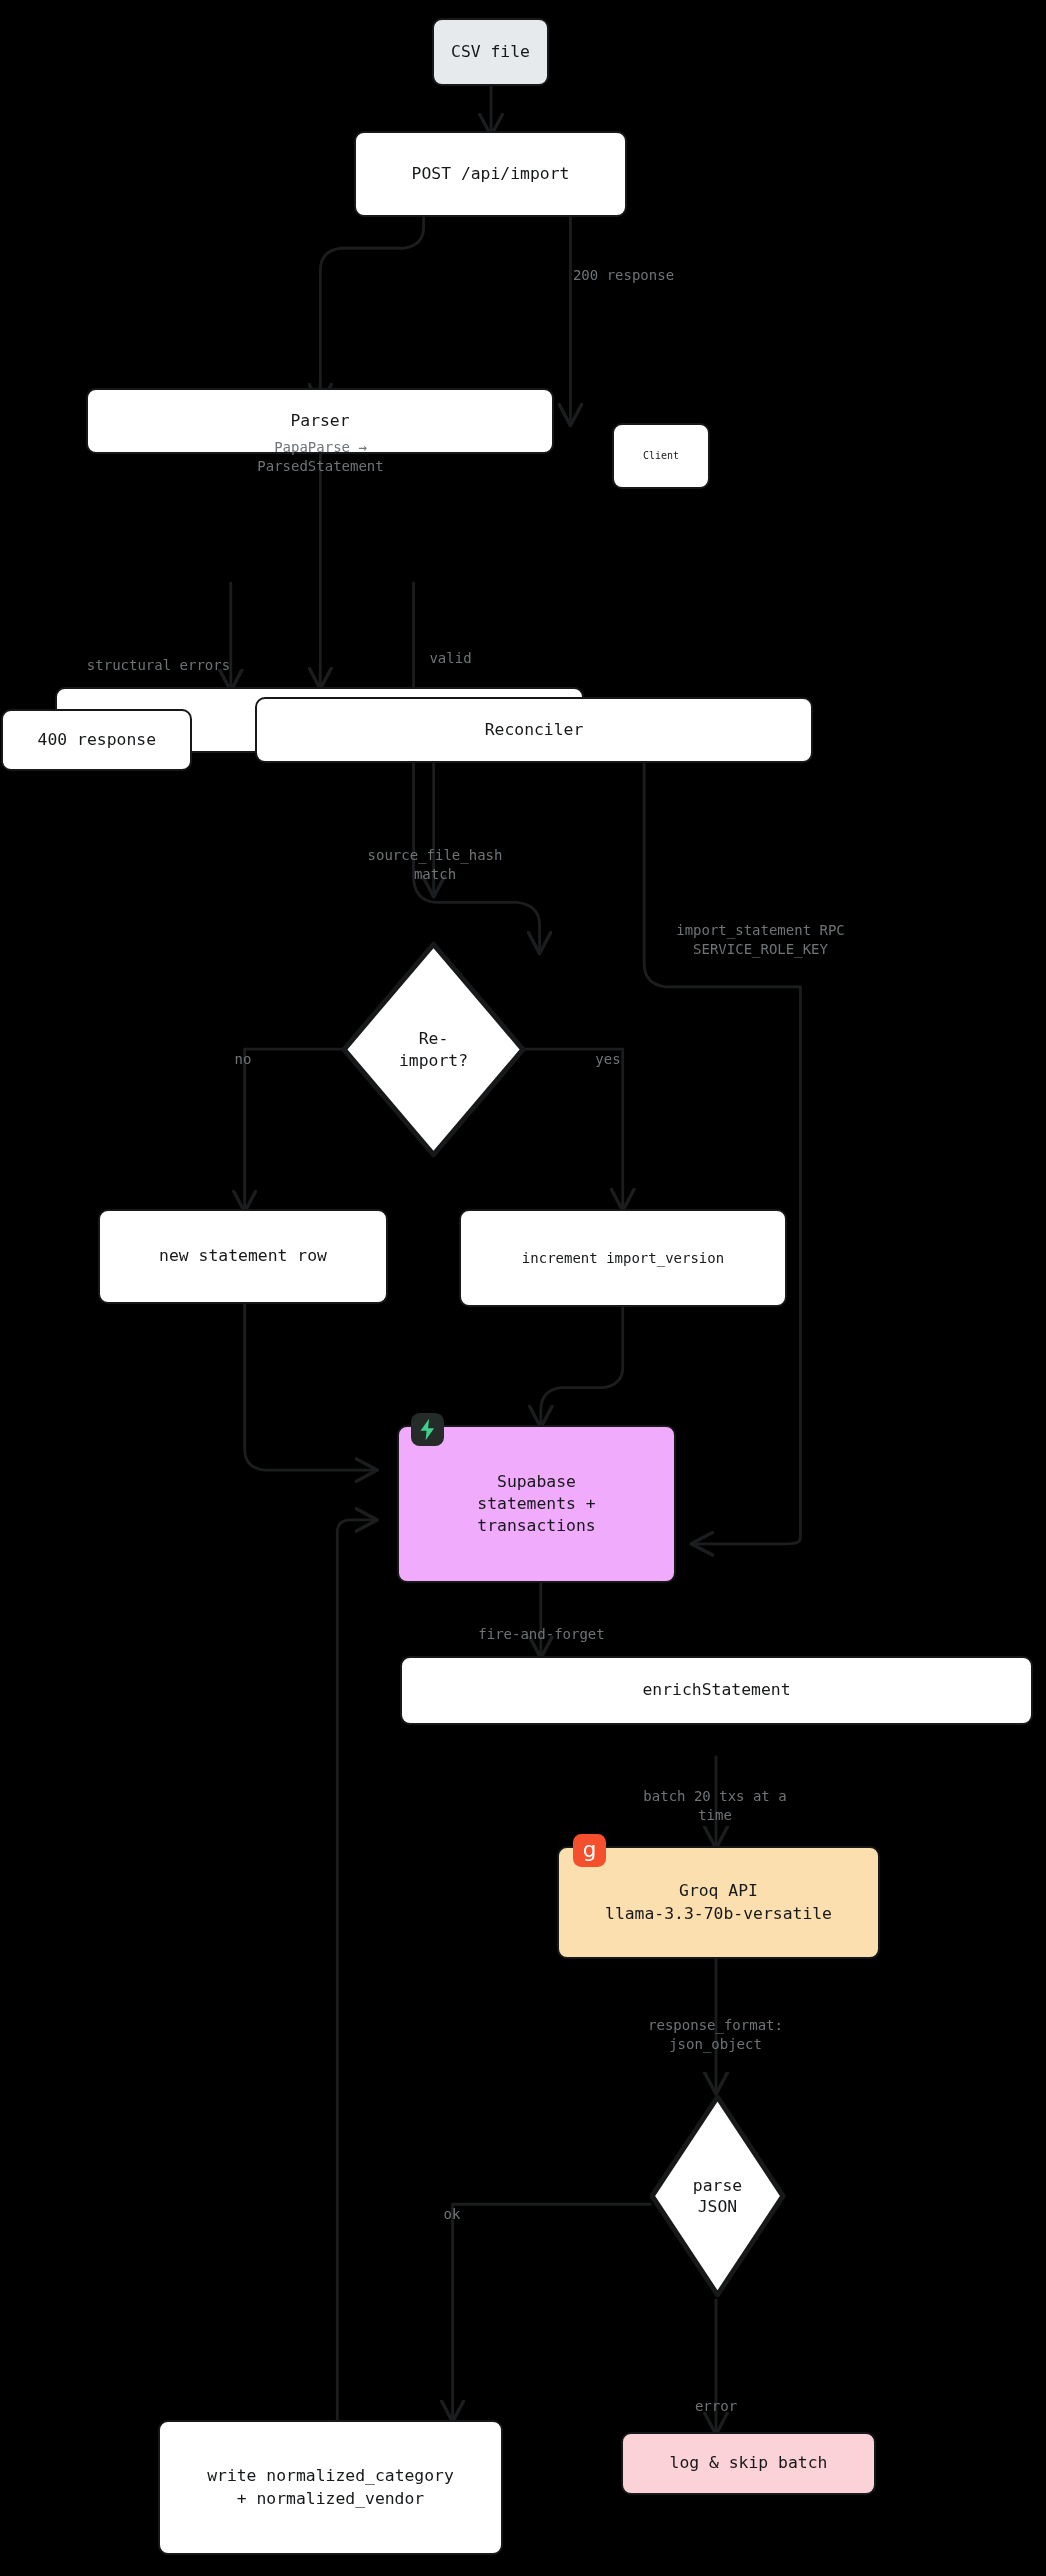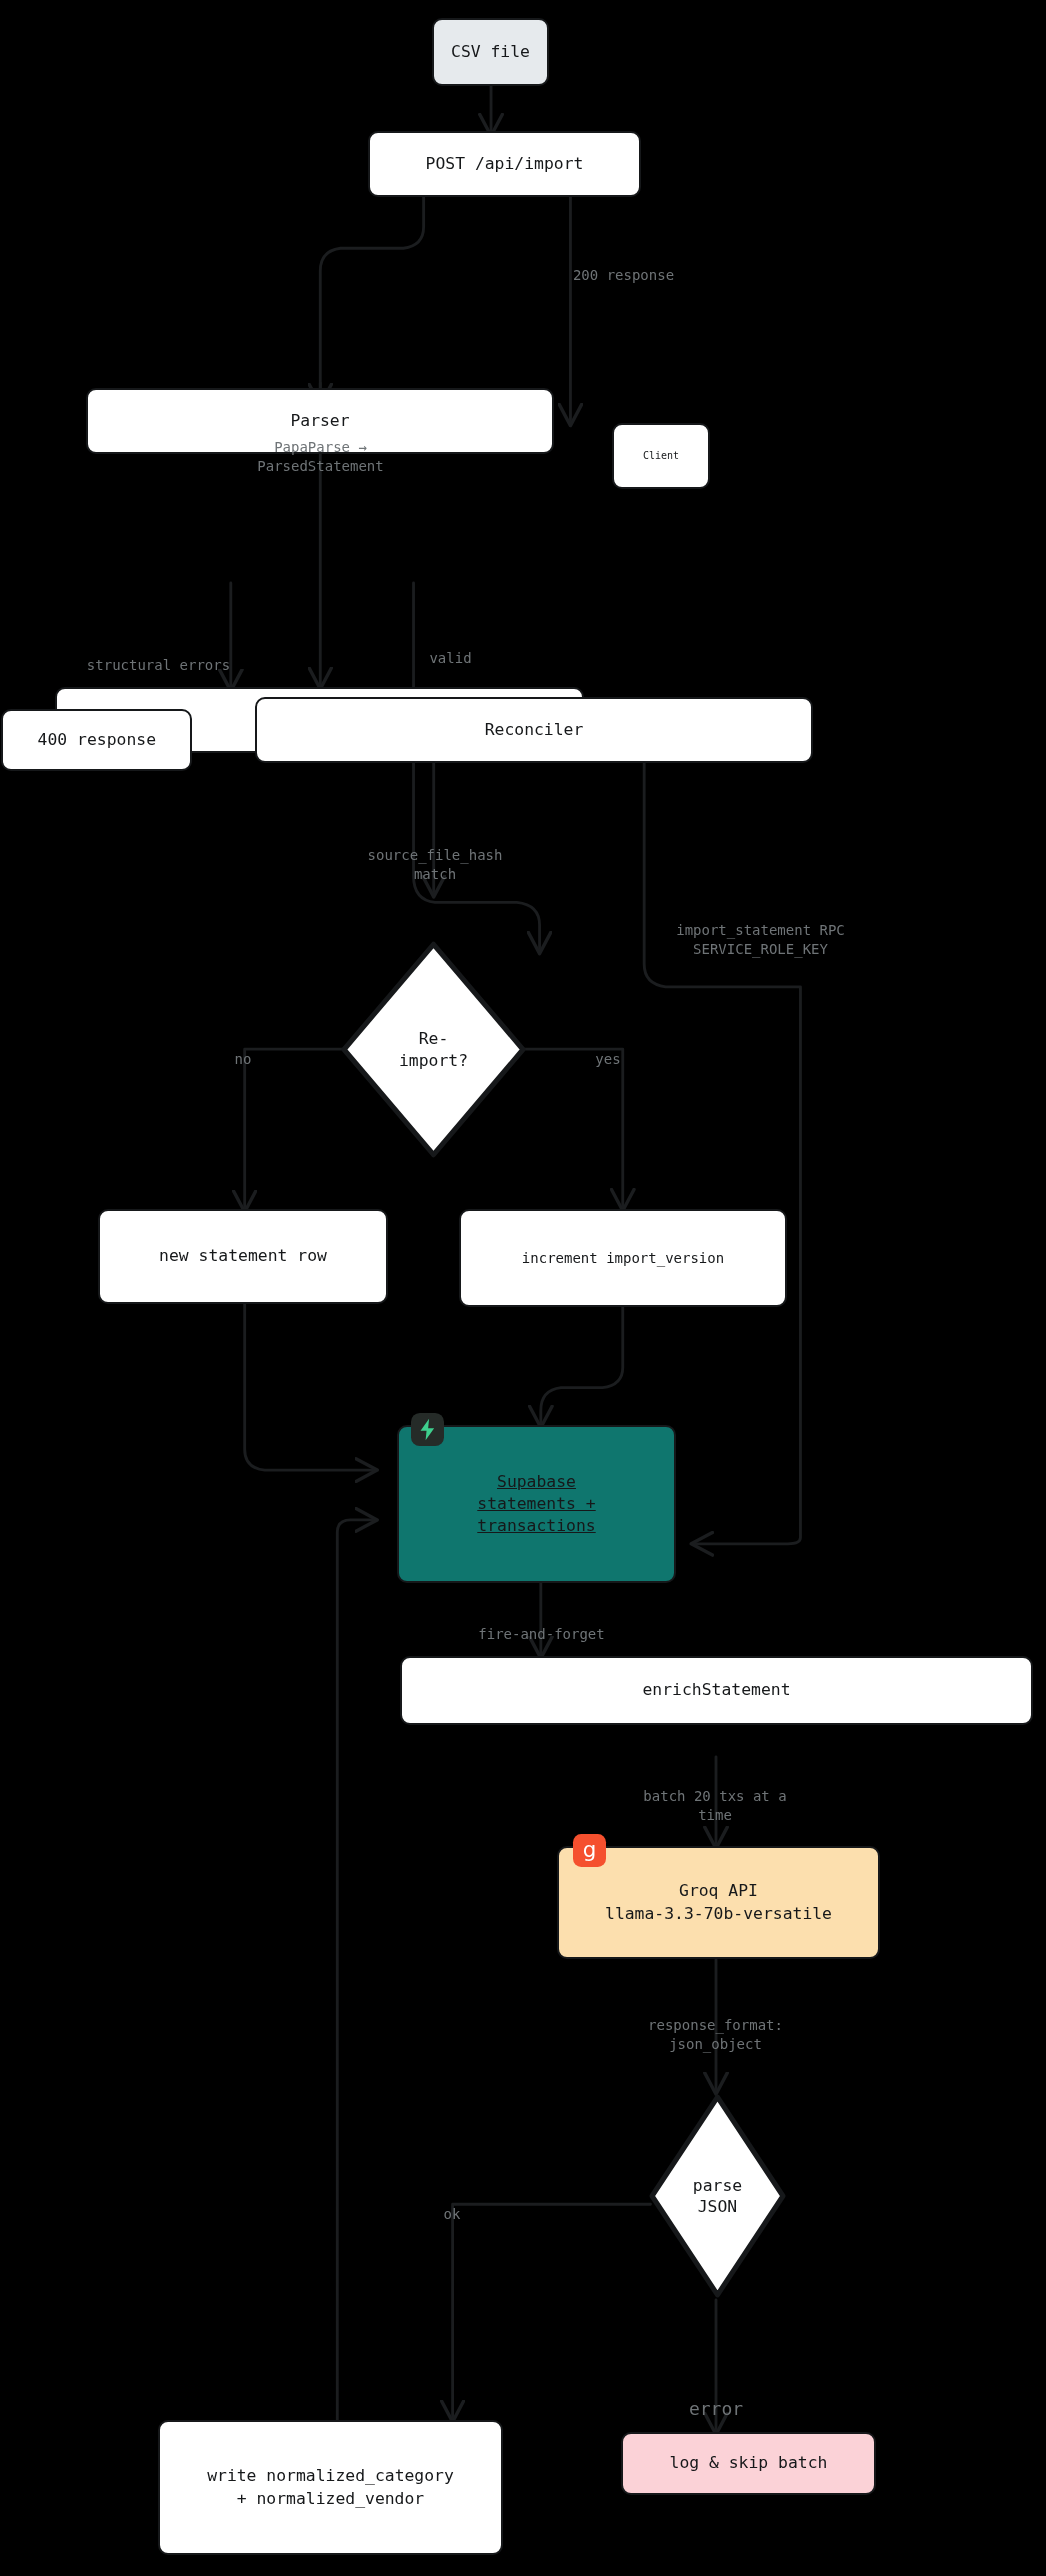--- a/index.html
+++ b/index.html
@@ -5,21 +5,21 @@
   html,body{margin:0;padding:0;background:#000;}
   #root{position:relative;width:1047px;height:2576px;background:#000000;overflow:hidden;
         font-family:"DejaVu Sans Mono","Liberation Mono",monospace;}
   svg.edges{position:absolute;left:0;top:0;width:1047px;height:2576px;pointer-events:none;}
   .node{position:absolute;box-sizing:border-box;display:flex;align-items:center;justify-content:center;
         text-align:center;border:2.5px solid #16181a;border-radius:10px;
         font-family:"DejaVu Sans Mono","Liberation Mono",monospace;
         color:#16181a;line-height:1.35;white-space:pre-line;}
   .node.white{background:#ffffff;}
   .node.grey{background:#e6eaed;}
-  .node.green{background:#0f766e;text-decoration:underline;}
+  .node.green{background:#f0abfc;}
   .node.orange{background:#fcdfae;}
   .node.pink{background:#fbd2d7;}
   .diamond{position:absolute;}
   .diamond .dlabel{position:absolute;left:0;top:0;width:100%;height:100%;
         display:flex;align-items:center;justify-content:center;text-align:center;
         color:#16181a;white-space:pre-line;line-height:1.3;
         font-family:"DejaVu Sans Mono","Liberation Mono",monospace;}
   .elabel{position:absolute;color:#6f7477;text-align:center;line-height:1.35;
         white-space:pre-line;font-family:"DejaVu Sans Mono","Liberation Mono",monospace;margin-top:15px;}
   .badge{position:absolute;display:flex;align-items:center;justify-content:center;}
@@ -76,21 +76,21 @@
       <path d="M1136,3650 L1136,3860"></path>
 
       <path d="M535,3952 L535,2432 Q535,2412 556,2412 L595,2412"></path>
     </g>
   </svg>
 
   <div class="node grey" style="left:432px;top:17.6px;width:117px;height:68px;font-size:16.4px;">
     <span>CSV file</span>
   </div>
 
-  <div class="node white" style="left:368px;top:131px;width:273px;height:66px;font-size:16.4px;">
+  <div class="node white" style="left:354px;top:131px;width:273px;height:86px;font-size:16.4px;">
     <span>POST /api/import</span>
   </div>
 
   <div class="node white" style="left:86px;top:388px;width:468px;height:66px;font-size:16.4px;">
     <span>Parser</span>
   </div>
 
   <div class="node white" style="left:612px;top:423px;width:98px;height:66px;font-size:10px;">
     <span>Client</span>
   </div>
@@ -185,16 +185,16 @@
   <div class="elabel" style="left:444px;top:1610px;width:195px;font-size:14px;">fire-and-forget</div>
 
   <div class="elabel" style="left:614px;top:1772px;width:202px;font-size:14px;">batch 20 txs at a
 time</div>
 
   <div class="elabel" style="left:618px;top:2001px;width:195px;font-size:14px;">response_format:
 json_object</div>
 
   <div class="elabel" style="left:435px;top:2190px;width:34px;font-size:14px;">ok</div>
 
-  <div class="elabel" style="left:679px;top:2382px;width:74px;font-size:18px;">error</div>
+  <div class="elabel" style="left:679px;top:2382px;width:74px;font-size:14px;">error</div>
 
 </div>
 
 
 </body></html>

